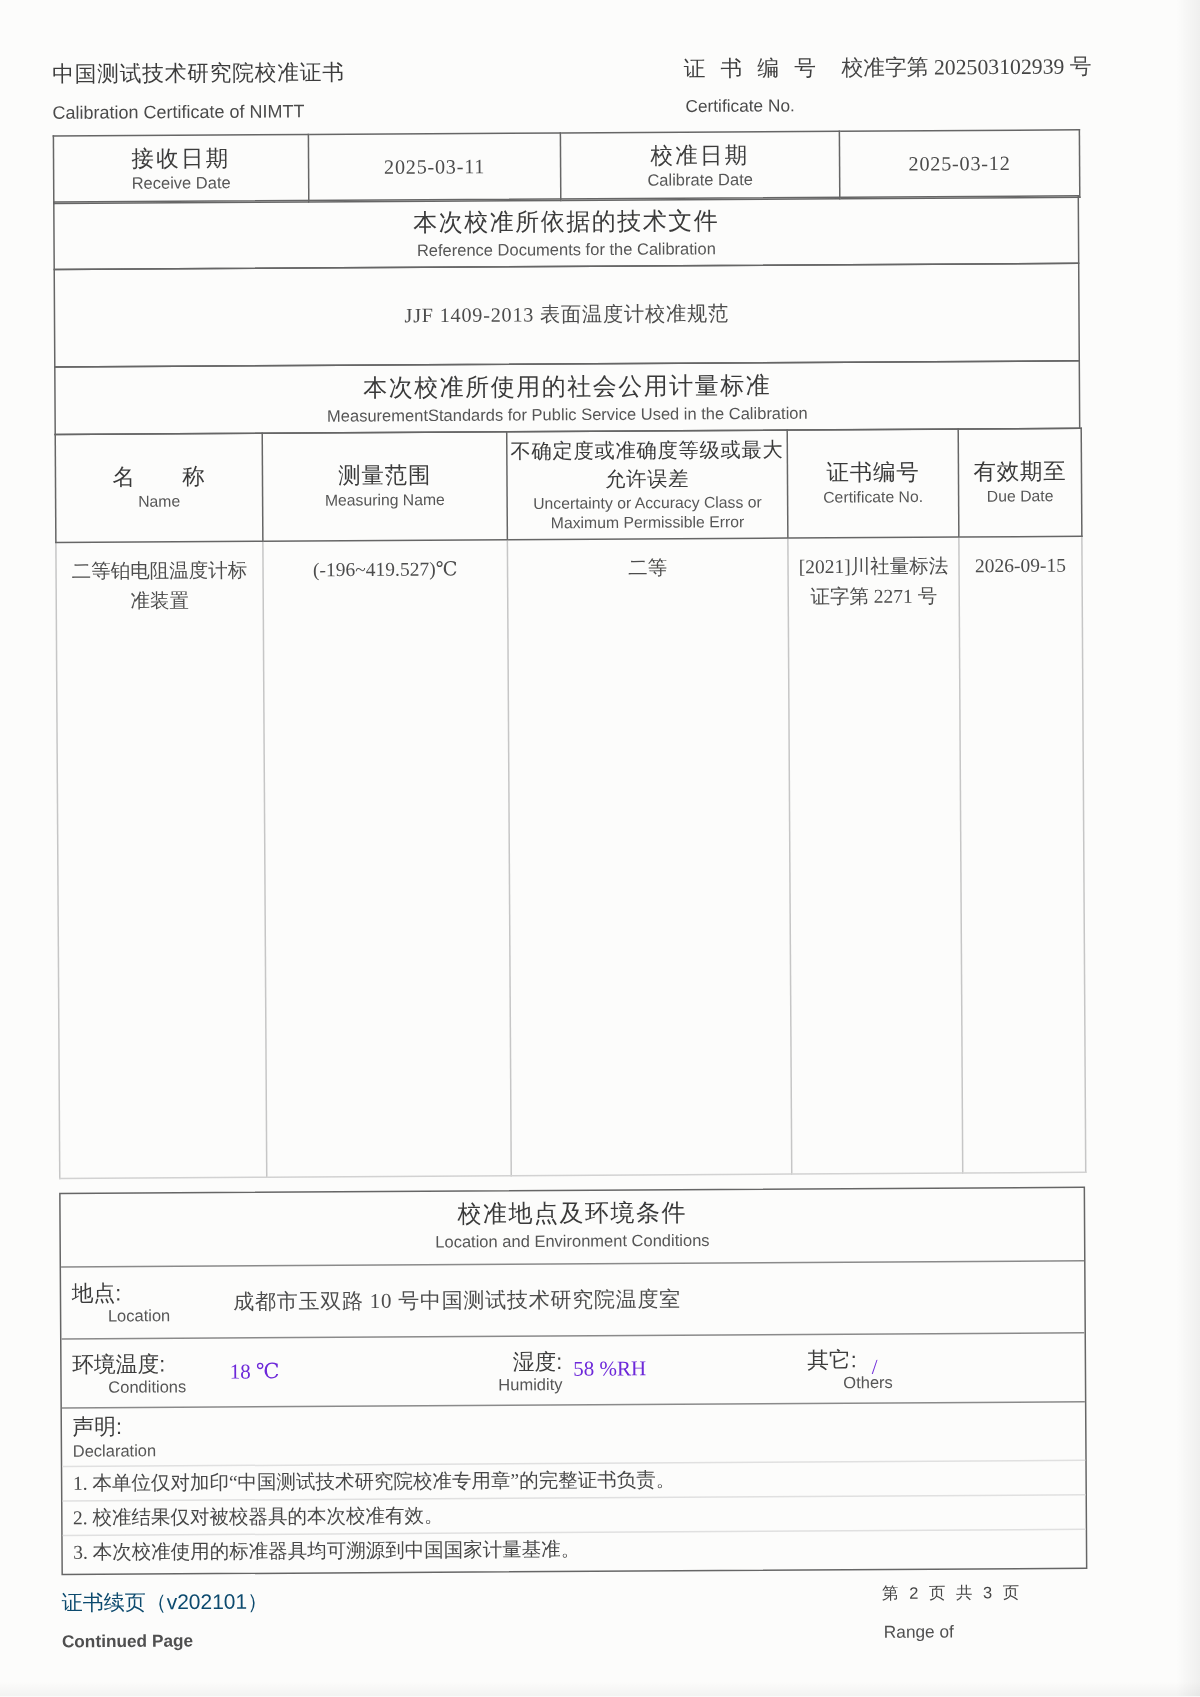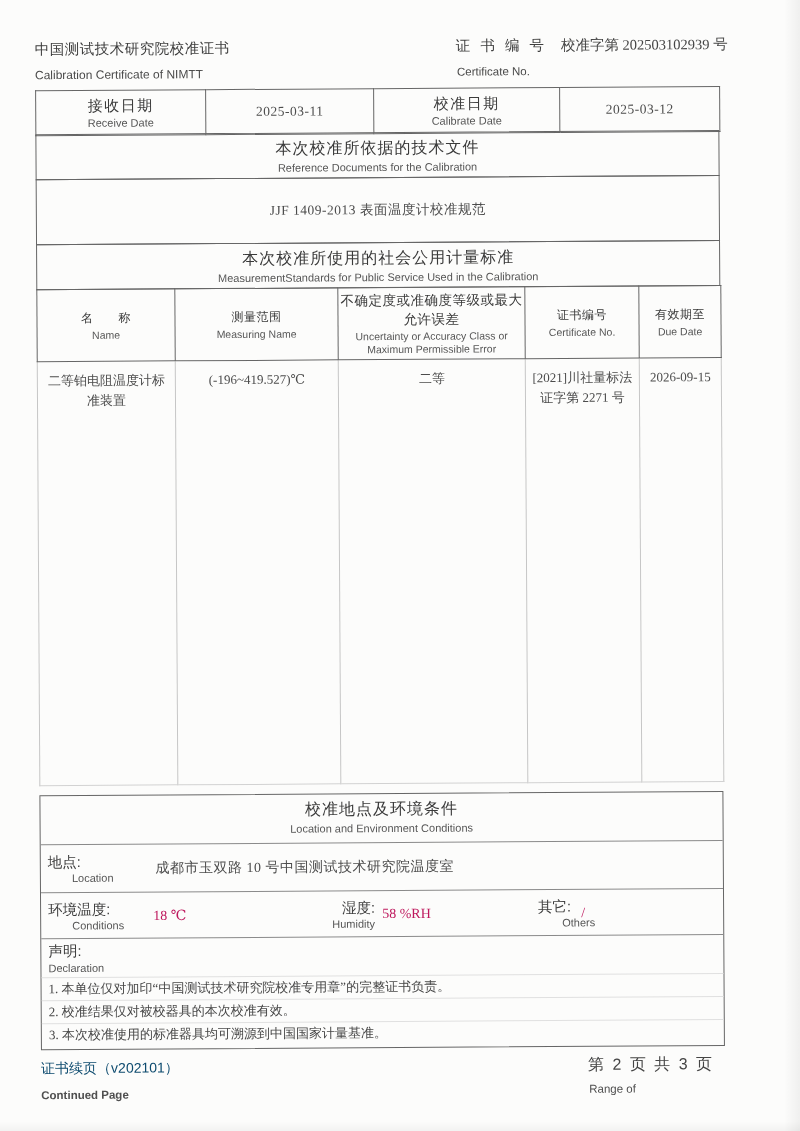--- a/index.html
+++ b/index.html
@@ -29,52 +29,52 @@
   .cell-val { font-family:"Liberation Serif","DejaVu Serif",serif; font-size:13.5px; color:#4c4c4c; letter-spacing:0.5px; }
 
   .box { position:absolute; left:38px; width:684px; border:1px solid #666; background:transparent; }
   .sec-cn { font-size:16px; text-align:center; letter-spacing:1px; padding-top:5px; color:#3a3a3a; }
   .sec-en { font-size:11px; text-align:center; color:#565656; margin-top:2px; }
   .refdoc-box { display:flex; align-items:center; justify-content:center; }
   .refdoc-box .cell-val { font-size:13.5px; }
 
   .std-table { position:absolute; left:38px; top:287px; width:684px; }
   .std-table th { border:1px solid #666; font-weight:normal; text-align:center; vertical-align:middle; padding:3px 2px; }
-  .std-table .h-cn { font-size:12px; letter-spacing:0.5px; color:#3a3a3a; line-height:19px; }
+  .std-table .h-cn { font-size:15px; letter-spacing:0.5px; color:#3a3a3a; line-height:19px; }
   .std-table .h-en { font-size:10.5px; color:#565656; margin-top:1px; line-height:13px; }
   .std-table td {
     border-left:1px solid #c6c6c6; border-right:1px solid #c6c6c6; border-bottom:1px solid #d2d2d2;
     border-top:1px solid #666;
     vertical-align:top; text-align:center; padding:9px 4px;
     font-family:"Liberation Serif","DejaVu Serif",serif; font-size:13px; color:#4c4c4c; line-height:20px;
   }
 
   
   .loc-box { top:793px; height:255px; }
   .loc-row { position:relative; border-top:1px solid #8a8a8a; }
   .loc-head { height:48px; border-top:none; }
   .row-location { height:48px; display:flex; align-items:center; }
   .lab-block { padding-left:7px; }
   .lab-block .cn { font-size:14.5px; color:#3c3c3c; }
   .lab-block .en { font-size:11px; color:#565656;padding-left:24px; }
   .row-location .cell-val { margin-left:42px; font-size:14px; }
   .row-env { height:46px; }
   .env-lab { position:absolute; top:50%; transform:translateY(-50%); }
-  .env-val { position:absolute; top:50%; transform:translateY(-50%); font-family:"Liberation Serif","DejaVu Serif",serif; font-size:14px; color:#be185d; }
+  .env-val { position:absolute; top:50%; transform:translateY(-50%); font-family:"Liberation Serif","DejaVu Serif",serif; font-size:14px; color:#6d28d9; }
 
   .row-decl { height:113px; padding:3px 0 0 0; }
   .decl-cn { font-size:14.5px; padding-left:7px; color:#3c3c3c; }
   .decl-en { font-size:11px; color:#565656; padding-left:7px; margin-top:1px; padding-bottom:3px; }
   .decl-item { border-top:1px solid #e0e0e0; font-family:"Liberation Serif","DejaVu Serif",serif;
                font-size:13px; color:#474747; line-height:22px; padding-left:7px; }
 
   
   .ft-left-cn  { position:absolute; left:38px;  top:1058px; font-size:14px; color:#0c4a6e; }
   .ft-left-en  { position:absolute; left:38px;  top:1087px; font-size:11.5px; color:#4f4f4f;font-weight:bold; }
-  .ft-right-cn { position:absolute; left:585px; top:1056px; font-size:16px; letter-spacing:2px; color:#454545;text-align:center; }
+  .ft-right-cn { position:absolute; left:585px; top:1056px; font-size:11px; letter-spacing:2px; color:#454545;text-align:center; }
   .ft-right-en { position:absolute; left:586px; top:1084px; font-size:11.5px; color:#4f4f4f; }
 
   
   .edge-right { position:absolute; right:0; top:0; width:16px; height:100%;
                 background:linear-gradient(to right, rgba(0,0,0,0), rgba(0,0,0,0.05)); }
   .edge-bottom { position:absolute; left:0; bottom:0; width:100%; height:10px;
                  background:linear-gradient(to bottom, rgba(0,0,0,0), rgba(0,0,0,0.04)); }
 </style>
 </head>
 <body>

